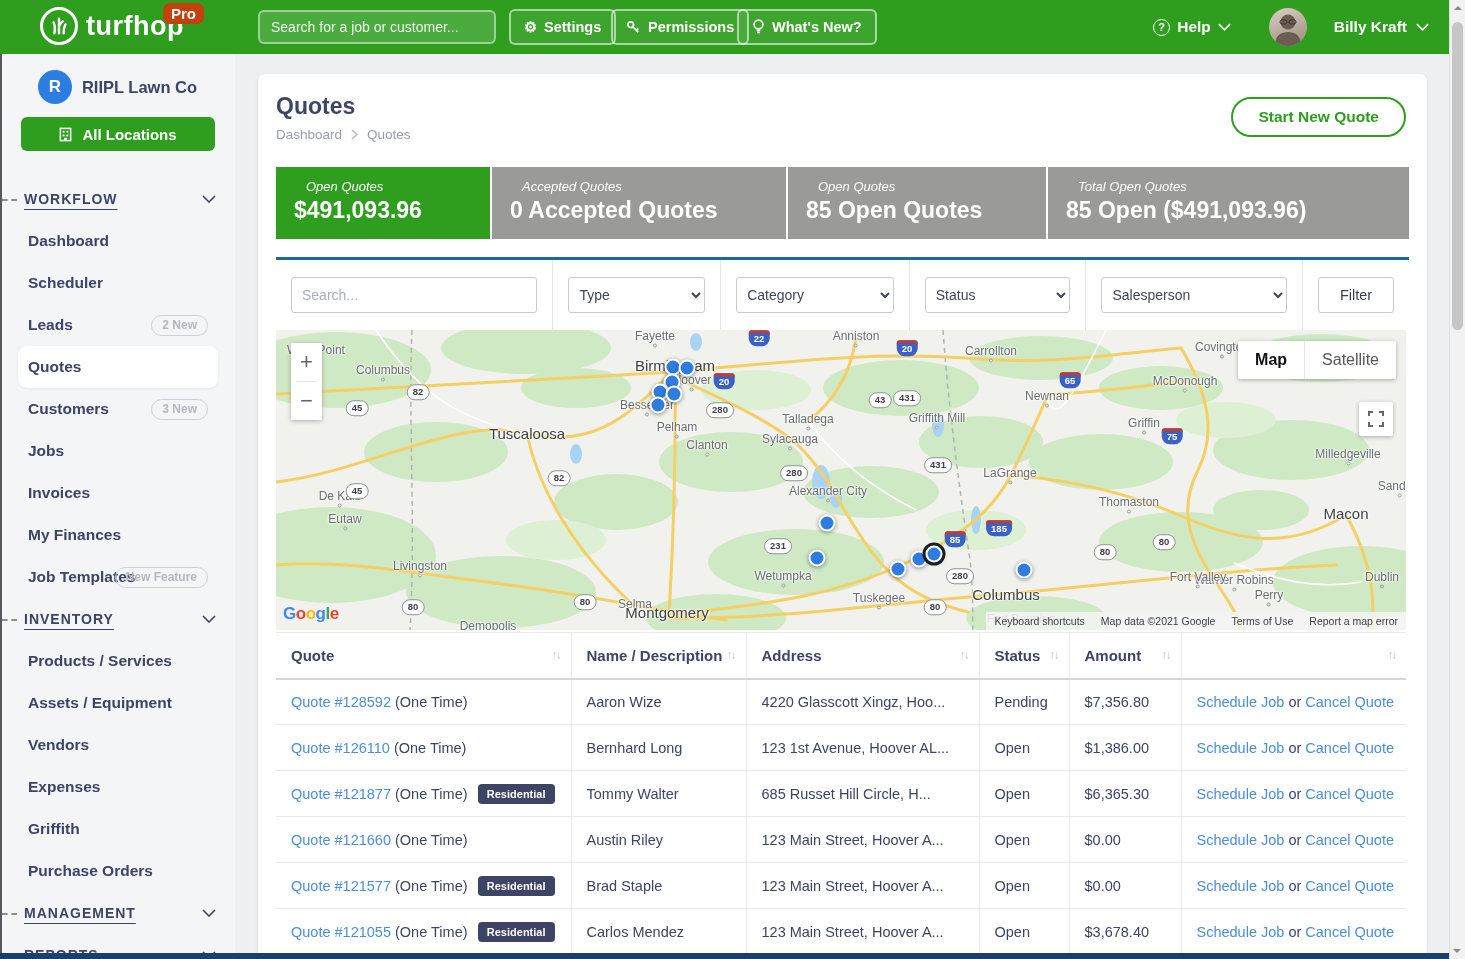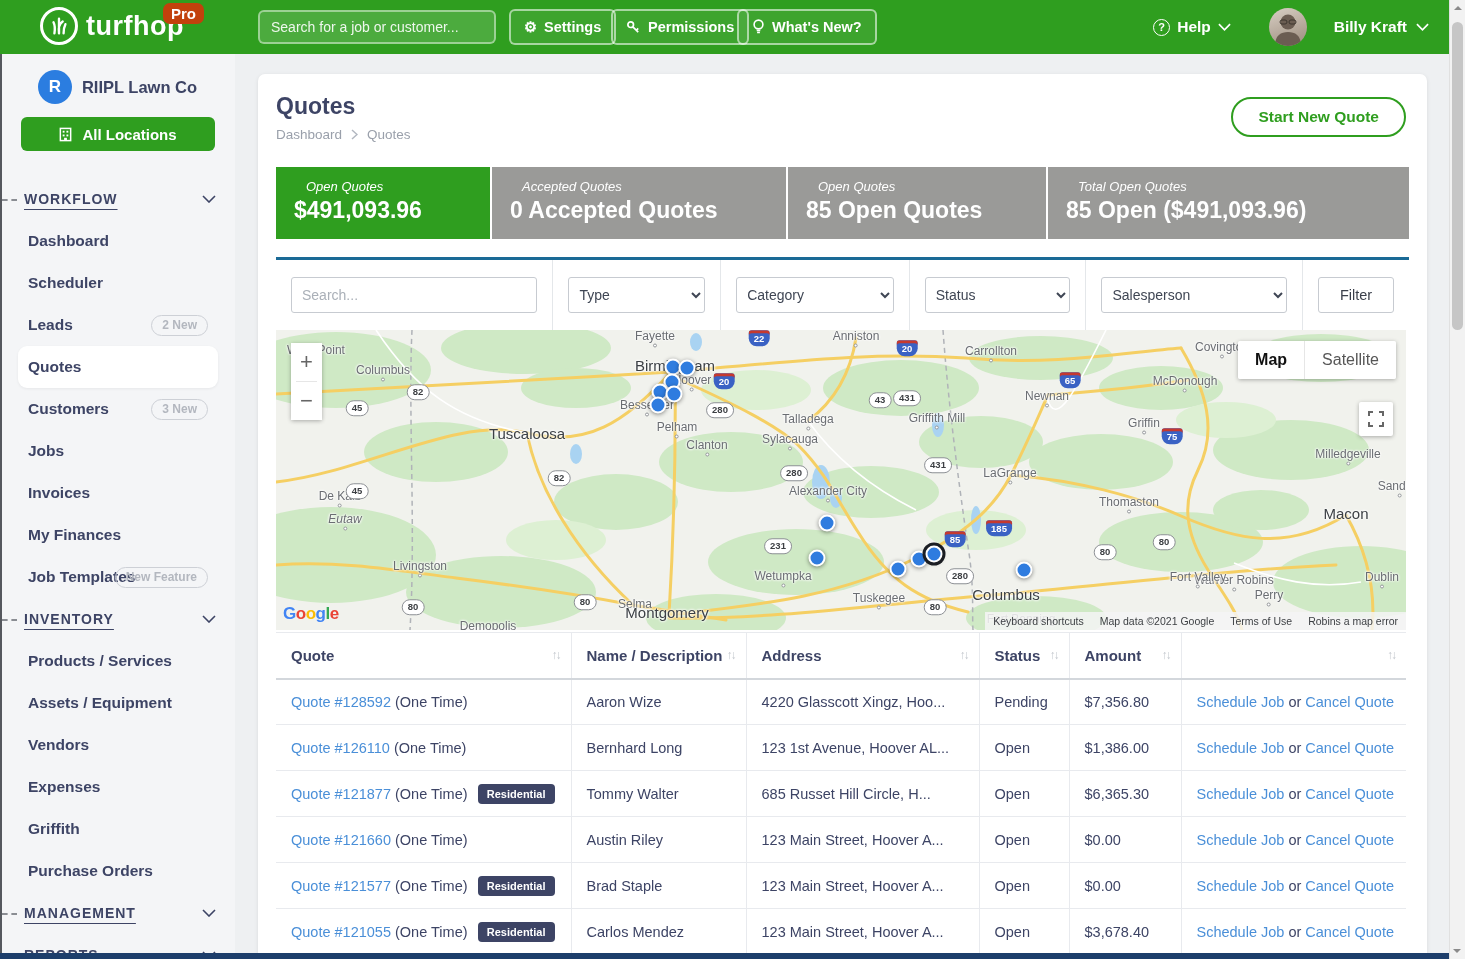--- a/index.html
+++ b/index.html
@@ -418,21 +418,21 @@
             <span class="mlabel" style="left: 734px; top: 145px;">LaGrange<span class="dot"></span></span>
             <span class="mlabel" style="left: 853px; top: 174px;">Thomaston<span class="dot"></span></span>
             <span class="mlabel big" style="left: 1070px; top: 183px;">Macon</span>
             <span class="mlabel" style="left: 958px; top: 233px; margin-top: 19px;">Warner Robins<span class="dot"></span></span>
             <span class="mlabel" style="left: 922px; top: 249px;">Fort Valley<span class="dot"></span></span>
             <span class="mlabel" style="left: 1106px; top: 249px;">Dublin<span class="dot"></span></span>
             <span class="mlabel" style="left: 1124px; top: 158px;">Sanders<span class="dot"></span></span>
             <span class="mlabel" style="left: 993px; top: 267px;">Perry<span class="dot"></span></span>
             <span class="mlabel" style="left: 431px; top: 117px;">Clanton<span class="dot"></span></span>
             <span class="mlabel" style="left: 64px; top: 168px;">De Kalb<span class="dot"></span></span>
-            <span class="mlabel" style="left: 69px; top: 191px; font-style: italic;">Eutaw<span class="dot"></span></span>
+            <span class="mlabel" style="left: 69px; top: 191px;">Eutaw<span class="dot"></span></span>
             <span class="mlabel" style="left: 144px; top: 238px;">Livingston<span class="dot"></span></span>
             <span class="mlabel" style="left: 212px; top: 250px; margin-top: 48px;">Demopolis<span class="dot"></span></span>
             <span class="mlabel" style="left: 359px; top: 276px;">Selma<span class="dot"></span></span>
             <span class="mlabel big" style="left: 391px; top: 282px;">Montgomery</span>
             <span class="mlabel" style="left: 507px; top: 248px;">Wetumpka<span class="dot"></span></span>
             <span class="mlabel" style="left: 603px; top: 270px;">Tuskegee<span class="dot"></span></span>
             <span class="mlabel big" style="left: 730px; top: 264px;">Columbus</span>
             <span class="mlabel" style="left: 745px; top: 291px;">Fort Benning<span class="dot"></span></span>
             <span class="mlabel" style="left: 661px; top: 90px;">Griffith Mill<span class="dot"></span></span>
             <span class="shield-i" style="left: 483px; top: 8px;">22</span>
@@ -484,21 +484,21 @@
         <button class="fullscreen">
           <svg width="16" height="16" viewBox="0 0 16 16">
               <path d="M1 5V1h4M11 1h4v4M15 11v4h-4M5 15H1v-4" fill="none" stroke="#666" stroke-width="2"></path>
             </svg>
         </button>
         <div class="google-logo"><span>G</span><span>o</span><span>o</span><span>g</span><span>l</span><span>e</span></div>
         <div class="map-attr">
             <span>Keyboard shortcuts</span>
             <span>Map data ©2021 Google</span>
             <span>Terms of Use</span>
-            <span>Robins a map error</span>
+            <span>Report a map error</span>
           </div>
       </div>
 
       <table class="quotes-table">
         <colgroup>
             <col>
             <col>
             <col>
             <col>
             <col>

